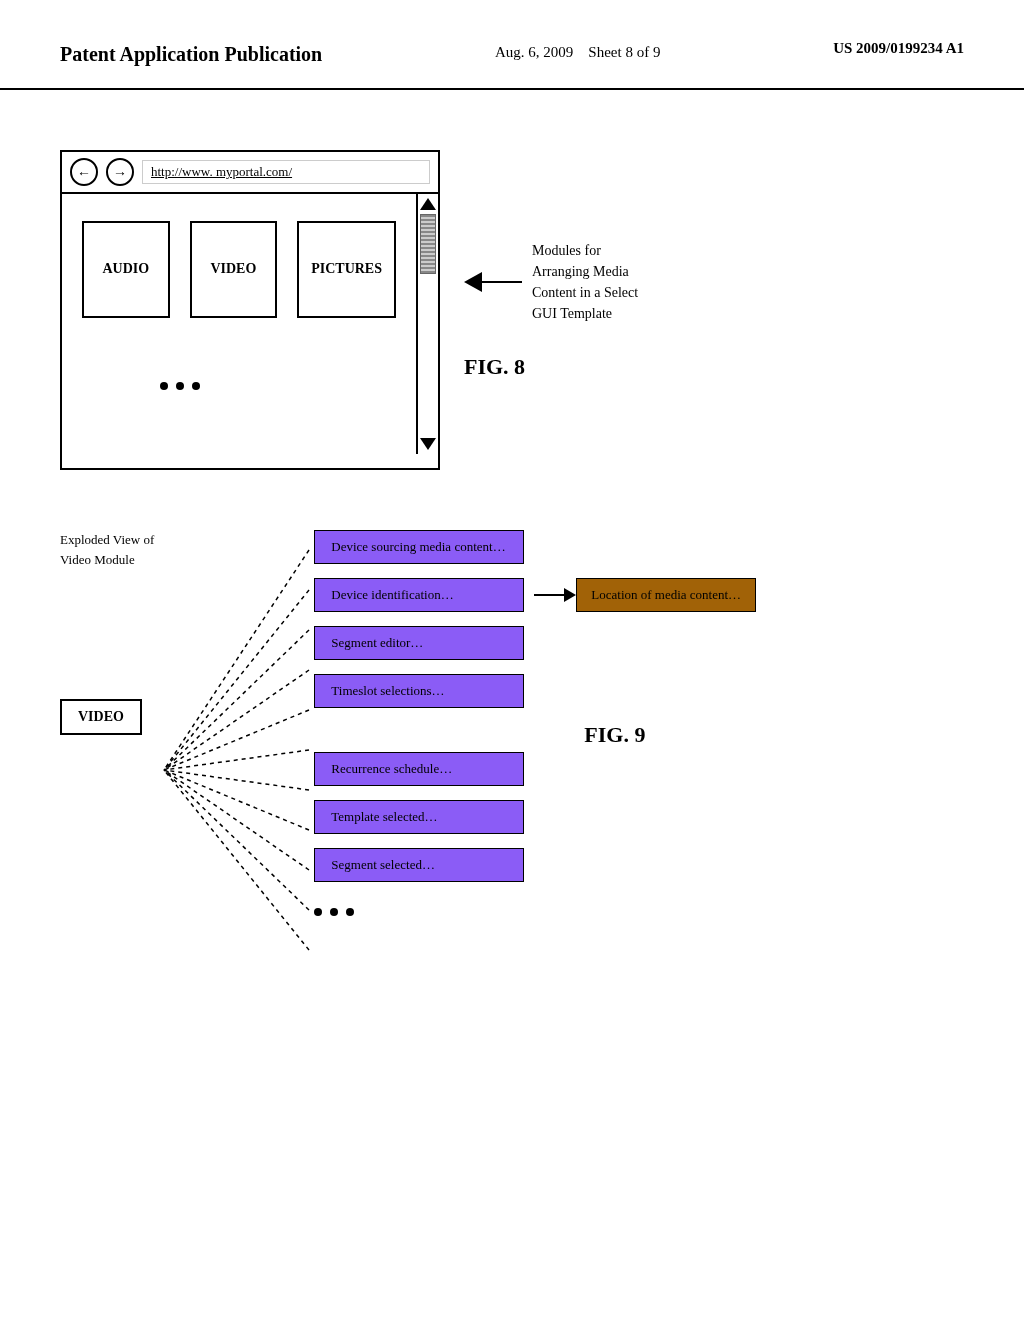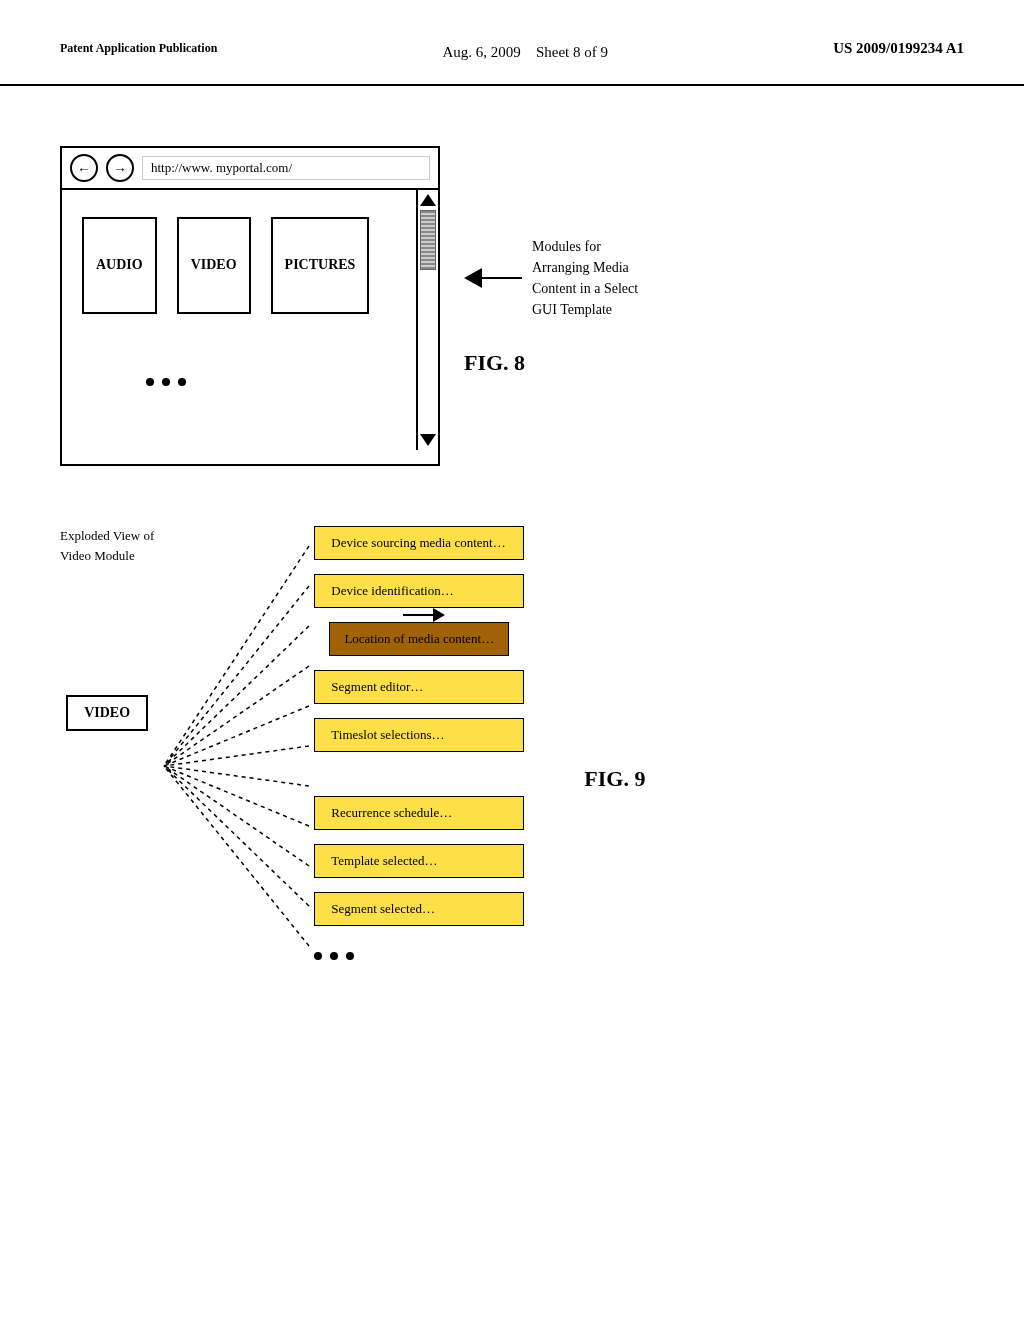--- a/index.html
+++ b/index.html
@@ -14,21 +14,21 @@
     
     .header {
       display: flex;
       justify-content: space-between;
       align-items: flex-start;
       padding: 40px 60px 20px 60px;
       border-bottom: 2px solid #000;
     }
     .header-left {
       font-weight: bold;
-      font-size: 12px;
+      font-size: 20px;
       max-width: 300px;
       line-height: 1.4;
     }
     .header-center {
       font-size: 15px;
       line-height: 1.6;
     }
     .header-right {
       font-size: 15px;
       font-weight: bold;
@@ -84,33 +84,34 @@
       align-items: center;
       justify-content: center;
       font-size: 14px;
     }
 
     .browser-address {
       flex: 1;
       border: 1px solid #ccc;
       padding: 3px 8px;
       font-size: 13px;
+      text-decoration: underline;
     }
 
     .browser-content {
       display: flex;
       flex-direction: row;
       height: 260px;
     }
 
     .browser-main-area {
       flex: 1;
       padding: 20px;
       display: grid;
-      grid-template-columns: 1fr 1fr 1fr 1fr;
+      grid-template-columns: 1fr 1fr 1fr;
       grid-template-rows: 1fr 1fr;
       gap: 20px;
       align-content: center;
       margin-top: 7px;
     }
 
     .browser-module-box {
       border: 2px solid #000;
       display: flex;
       align-items: center;
@@ -228,21 +229,21 @@
     
     .fig9-section {
       display: flex;
       align-items: flex-start;
       margin-top: 20px;
     }
 
     .fig9-left {
       display: flex;
       flex-direction: column;
-      align-items: center;
+      align-items: flex-start;
       margin-right: 0;
     }
 
     .exploded-label {
       font-size: 13px;
       line-height: 1.5;
       max-width: 120px;
     }
 
     .video-box {
@@ -252,21 +253,21 @@
       font-weight: bold;
       margin-top: 20px;
       display: inline-block;
     }
 
     .module-item-box {
       border: 1px solid #000;
       padding: 8px 16px;
       font-size: 13px;
       min-width: 210px;
-      background: #fde047;
+      background: #8b5cf6;
     }
 
     .fig9-dots {
       display: flex;
       flex-direction: column;
       align-items: center;
       gap: 5px;
       margin-top: 8px;
     }
 
@@ -294,21 +295,20 @@
     .location-box {
       border: 1px solid #000;
       padding: 8px 14px;
       font-size: 13px;
       background: #a16207;
     }
 
     .row-with-connector {
       display: flex;
       align-items: center;
-      flex-direction: column;
     }
   </style>
 </head>
 <body>
 
 <div class="header">
   <div class="header-left">Patent Application Publication</div>
   <div class="header-center">
     <span>Aug. 6, 2009</span>&nbsp;&nbsp;&nbsp;
     <span>Sheet 8 of 9</span>

